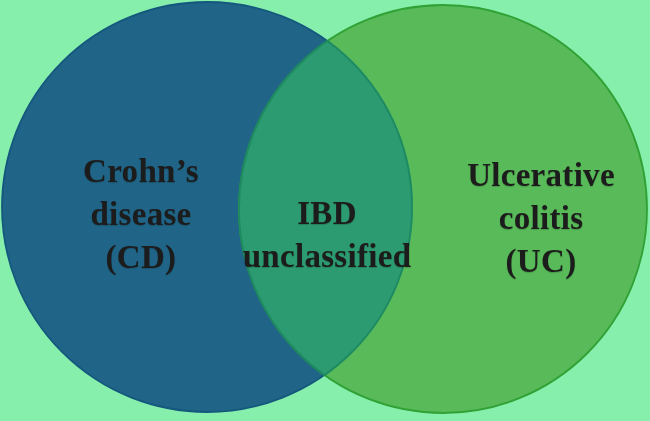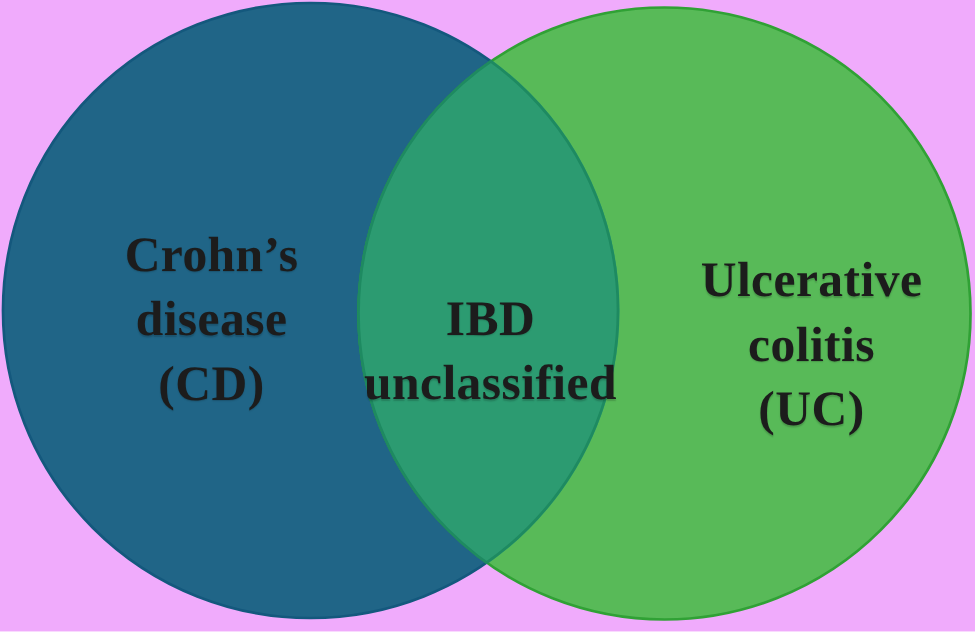--- a/index.html
+++ b/index.html
@@ -27,26 +27,26 @@
     font-size: 33px;
     line-height: 1.3;
     text-align: center;
     white-space: pre-line;
     letter-spacing: 0.3px;
     text-shadow: 0 1px 1px rgba(0,0,0,0.18);
     pointer-events: none;
   }
   #lbl-cd   { left: 141px; top: 214px; }
   #lbl-ibdu { left: 327px; top: 202px; }
-  #lbl-uc   { left: 541px; top: 231px; }
+  #lbl-uc   { left: 541px; top: 218px; }
 </style>
 </head>
 <body>
 
-<div class="stage" style="background: #f0abfc;">
+<div class="stage" style="background: #86efac;">
   <svg width="650" height="421" viewBox="0 0 650 421">
     <defs>
       <clipPath id="clipLeft">
           <circle cx="207" cy="207" r="206"></circle>
         </clipPath>
       <clipPath id="clipRight">
           <circle cx="443" cy="209" r="205"></circle>
         </clipPath>
     </defs>
 

